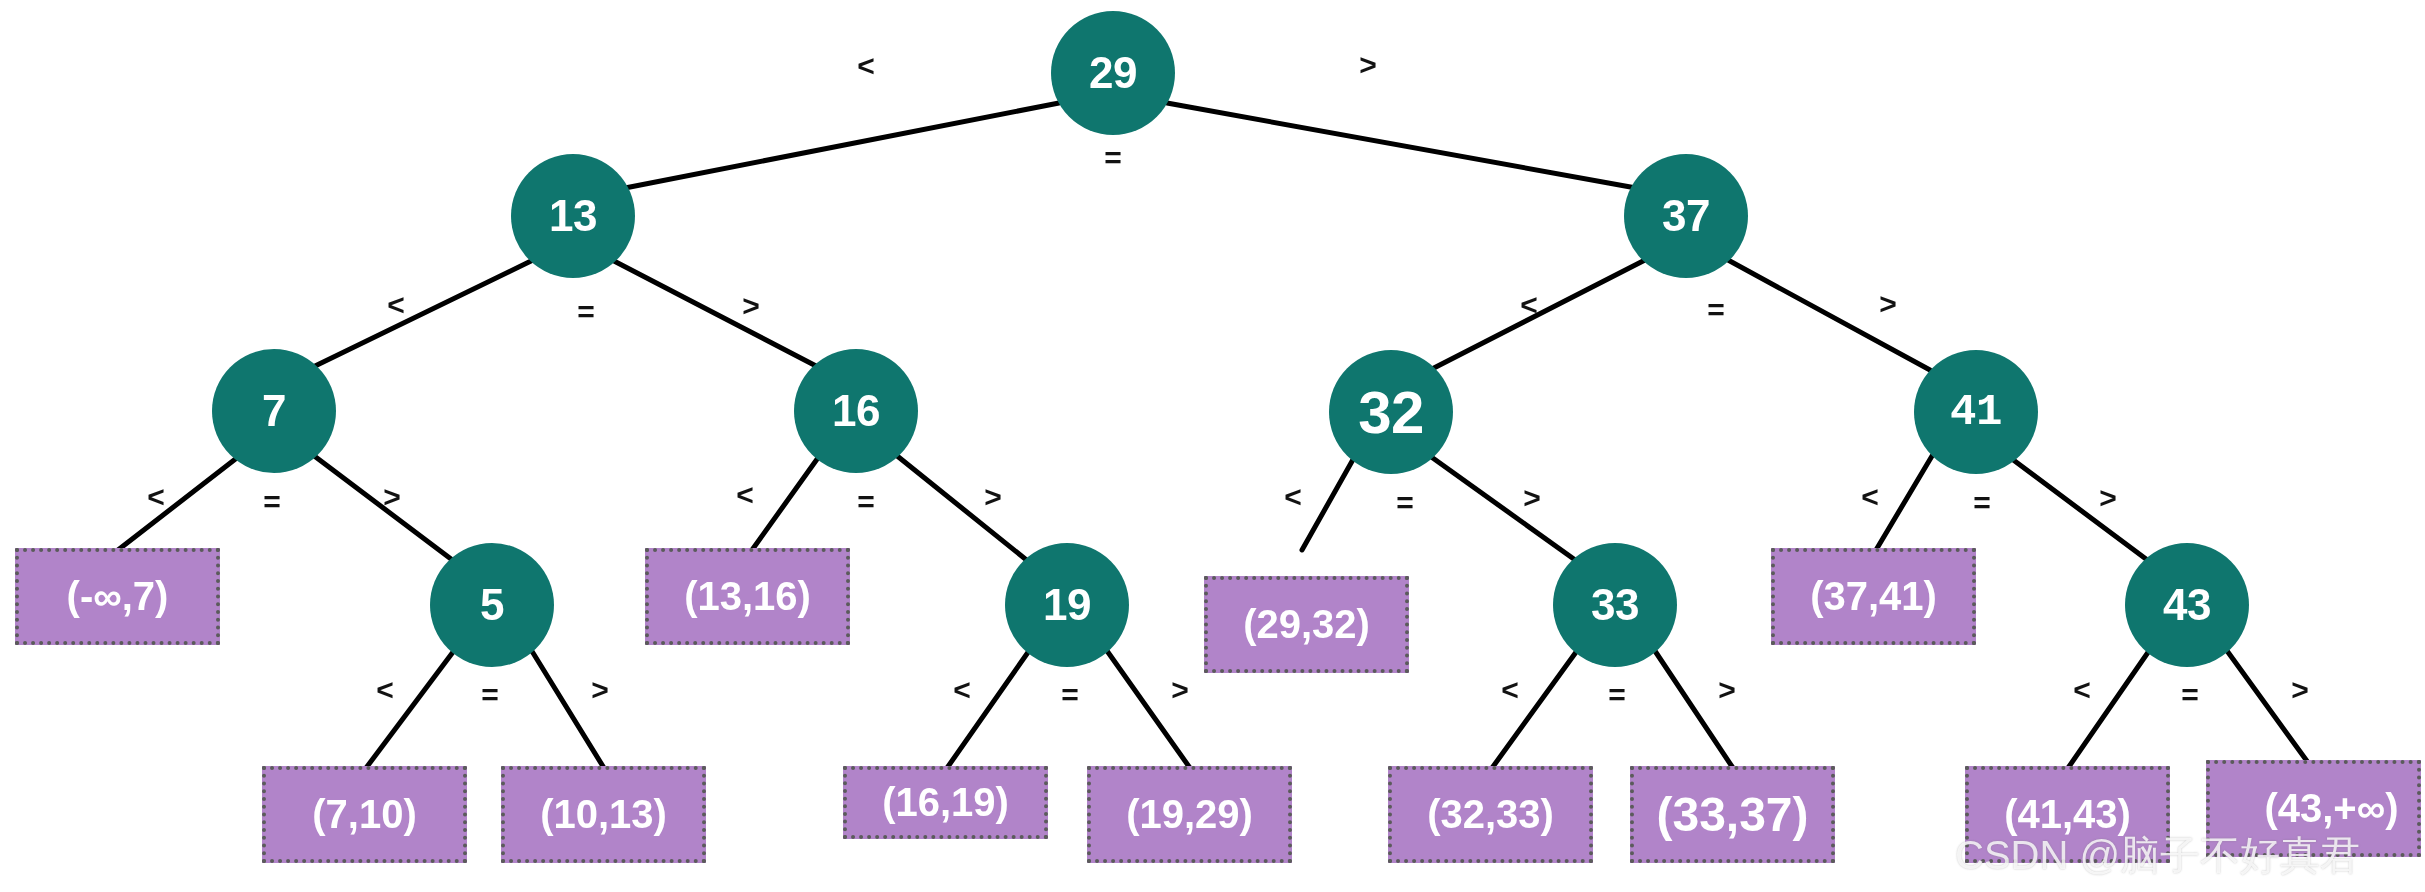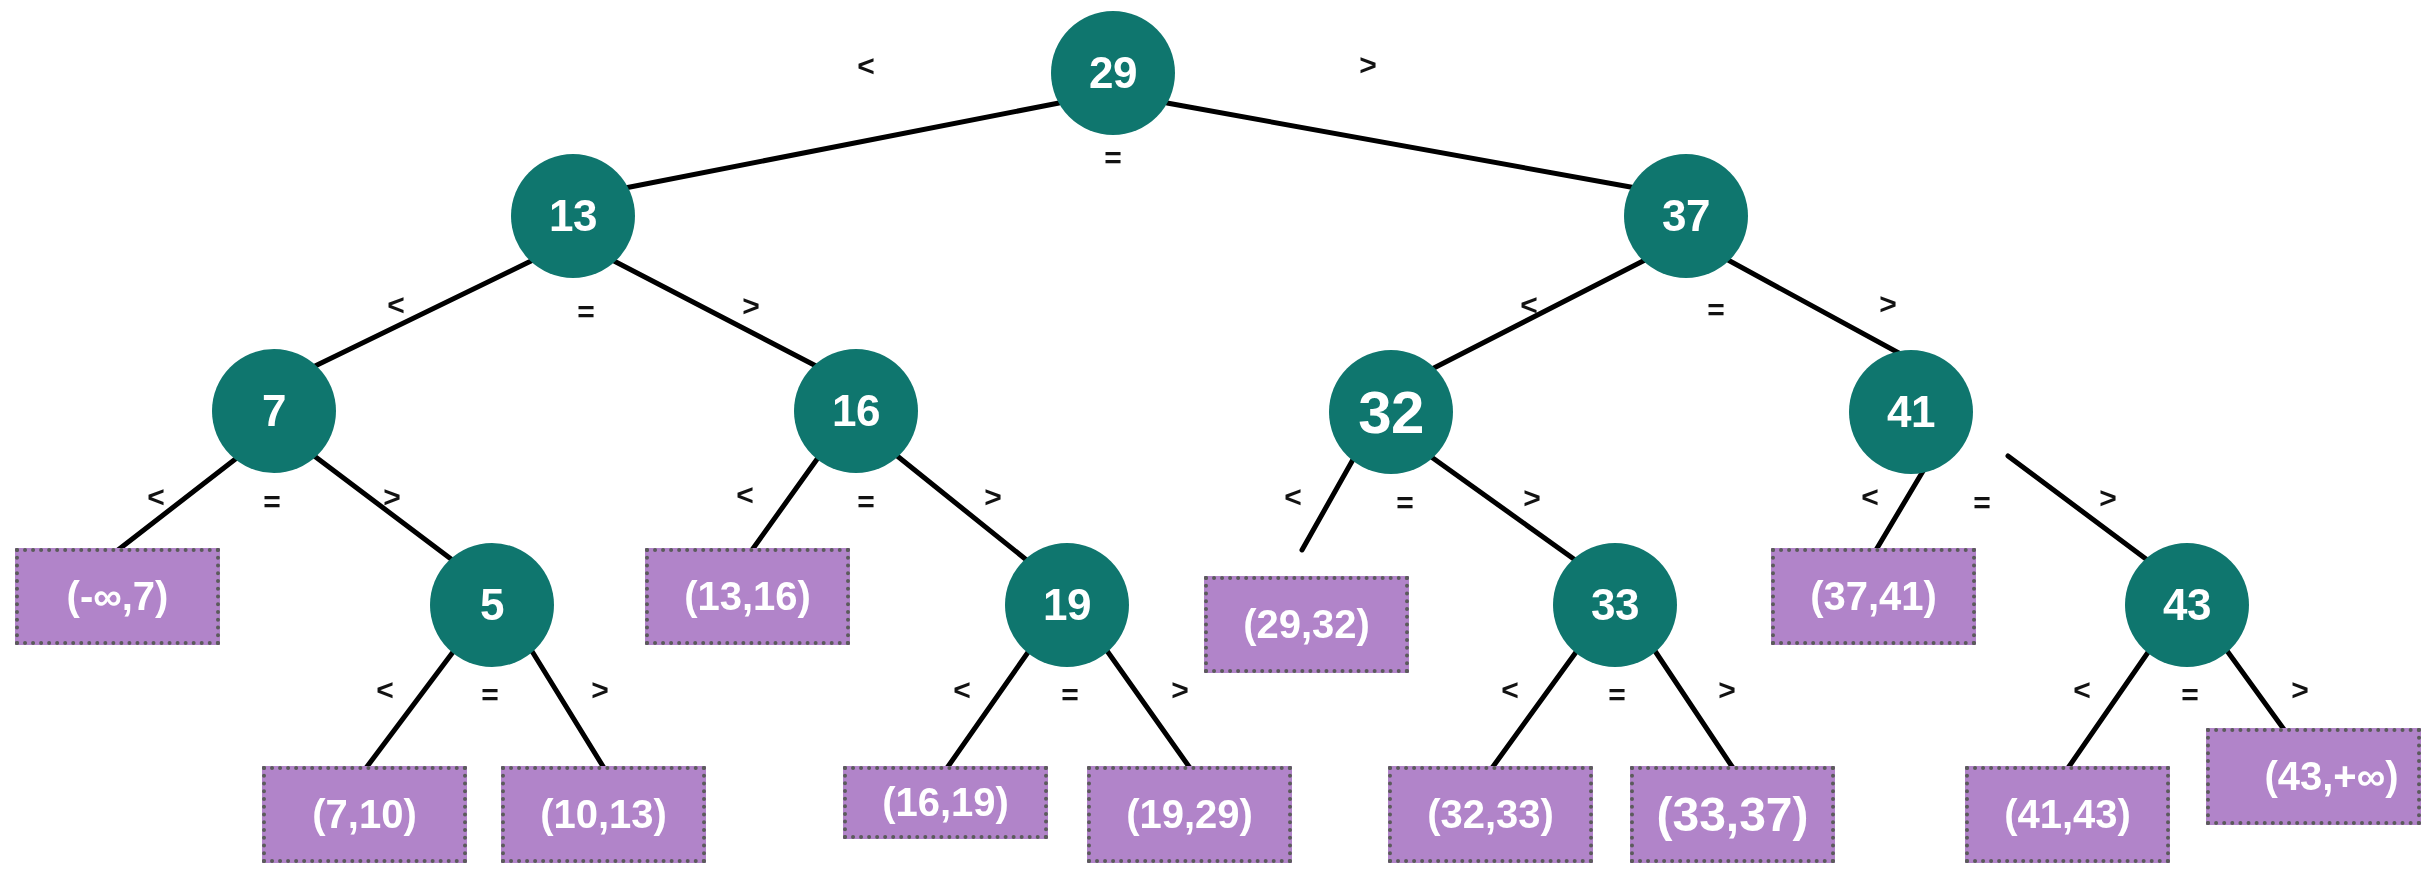--- a/index.html
+++ b/index.html
@@ -95,39 +95,39 @@
       <line x1="2225" y1="648" x2="2312" y2="768" stroke="#000000" stroke-width="5" stroke-linecap="round"></line>
     </svg>
 
   <div id="nodes-host">
       <div class="node-circle" style="left: 1051px; top: 11px; width: 124px; height: 124px; font-size: 44px;">29</div>
       <div class="node-circle" style="left: 511px; top: 154px; width: 124px; height: 124px; font-size: 44px;">13</div>
       <div class="node-circle" style="left: 1624px; top: 154px; width: 124px; height: 124px; font-size: 44px;">37</div>
       <div class="node-circle" style="left: 212px; top: 349px; width: 124px; height: 124px; font-size: 44px;">7</div>
       <div class="node-circle" style="left: 794px; top: 349px; width: 124px; height: 124px; font-size: 44px;">16</div>
       <div class="node-circle" style="left: 1329px; top: 350px; width: 124px; height: 124px; font-size: 60px;">32</div>
-      <div class="node-circle" style="left: 1849px; top: 350px; width: 124px; height: 124px; font-size: 44px;">41</div>
+      <div class="node-circle" style="left: 1914px; top: 350px; width: 124px; height: 124px; font-size: 44px; font-family: Liberation Mono, monospace;">41</div>
       <div class="node-circle" style="left: 430px; top: 543px; width: 124px; height: 124px; font-size: 44px;">5</div>
       <div class="node-circle" style="left: 1005px; top: 543px; width: 124px; height: 124px; font-size: 44px;">19</div>
       <div class="node-circle" style="left: 1553px; top: 543px; width: 124px; height: 124px; font-size: 44px;">33</div>
       <div class="node-circle" style="left: 2125px; top: 543px; width: 124px; height: 124px; font-size: 44px;">43</div>
     </div>
   <div id="leaves-host">
       <div class="leaf-box" style="left: 15px; top: 548px; width: 205px; height: 97px; font-size: 40px;">(-∞,7)</div>
       <div class="leaf-box" style="left: 645px; top: 548px; width: 205px; height: 97px; font-size: 40px;">(13,16)</div>
       <div class="leaf-box" style="left: 1204px; top: 548px; width: 205px; height: 97px; font-size: 40px; margin-top: 28px;">(29,32)</div>
       <div class="leaf-box" style="left: 1771px; top: 548px; width: 205px; height: 97px; font-size: 40px;">(37,41)</div>
       <div class="leaf-box" style="left: 262px; top: 766px; width: 205px; height: 97px; font-size: 40px;">(7,10)</div>
       <div class="leaf-box" style="left: 501px; top: 766px; width: 205px; height: 97px; font-size: 40px;">(10,13)</div>
       <div class="leaf-box" style="left: 843px; top: 766px; width: 205px; height: 73px; font-size: 40px;">(16,19)</div>
       <div class="leaf-box" style="left: 1087px; top: 766px; width: 205px; height: 97px; font-size: 40px;">(19,29)</div>
       <div class="leaf-box" style="left: 1388px; top: 766px; width: 205px; height: 97px; font-size: 40px;">(32,33)</div>
       <div class="leaf-box" style="left: 1630px; top: 766px; width: 205px; height: 97px; font-size: 48px;">(33,37)</div>
       <div class="leaf-box" style="left: 1965px; top: 766px; width: 205px; height: 97px; font-size: 40px;">(41,43)</div>
-      <div class="leaf-box" style="left: 2206px; top: 728px; width: 215px; height: 97px; font-size: 40px; padding-left: 36px;">(43,+∞)</div>
+      <div class="leaf-box" style="left: 2206px; top: 760px; width: 215px; height: 97px; font-size: 40px; padding-left: 36px;">(43,+∞)</div>
     </div>
   <div id="labels-host">
       <div class="edge-label" style="left: 866px; top: 66px; font-size: 30px;">&lt;</div>
       <div class="edge-label" style="left: 1113px; top: 158px; font-size: 30px;">=</div>
       <div class="edge-label" style="left: 1368px; top: 65px; font-size: 30px;">&gt;</div>
       <div class="edge-label" style="left: 396px; top: 305px; font-size: 30px;">&lt;</div>
       <div class="edge-label" style="left: 586px; top: 312px; font-size: 30px;">=</div>
       <div class="edge-label" style="left: 751px; top: 306px; font-size: 30px;">&gt;</div>
       <div class="edge-label" style="left: 1529px; top: 305px; font-size: 30px;">&lt;</div>
       <div class="edge-label" style="left: 1716px; top: 310px; font-size: 30px;">=</div>
@@ -151,14 +151,15 @@
       <div class="edge-label" style="left: 1070px; top: 695px; font-size: 30px;">=</div>
       <div class="edge-label" style="left: 1180px; top: 690px; font-size: 30px;">&gt;</div>
       <div class="edge-label" style="left: 1510px; top: 690px; font-size: 30px;">&lt;</div>
       <div class="edge-label" style="left: 1617px; top: 695px; font-size: 30px;">=</div>
       <div class="edge-label" style="left: 1727px; top: 690px; font-size: 30px;">&gt;</div>
       <div class="edge-label" style="left: 2082px; top: 690px; font-size: 30px;">&lt;</div>
       <div class="edge-label" style="left: 2190px; top: 695px; font-size: 30px;">=</div>
       <div class="edge-label" style="left: 2300px; top: 690px; font-size: 30px;">&gt;</div>
     </div>
 
+  <div class="watermark" style="left: 1955px; top: 828px; font-size: 40px;">CSDN @脑子不好真君</div>
 
 </div>
 
 </body></html>

